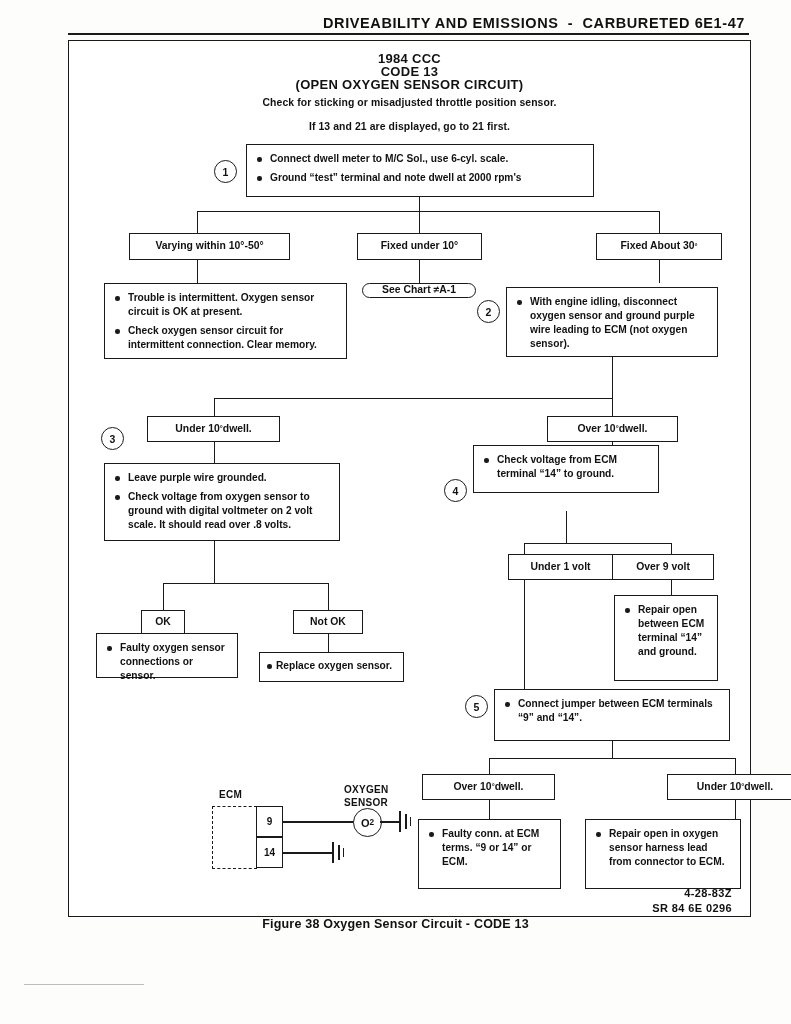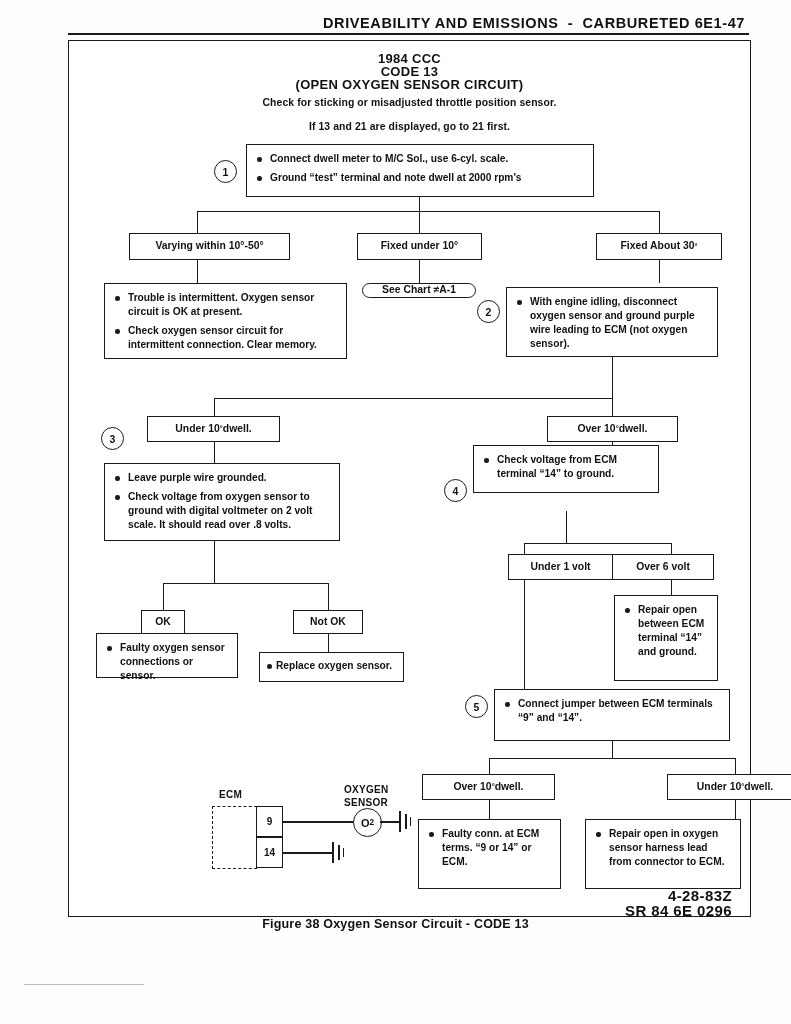--- a/index.html
+++ b/index.html
@@ -95,21 +95,21 @@
     display:flex;align-items:center;justify-content:center;font-size:10px;font-weight:bold;
   }
   .o2{
     position:absolute;width:27px;height:27px;border:1.6px solid #1a1a1a;border-radius:50%;
     display:flex;align-items:center;justify-content:center;background:#fff;
     font-size:11px;font-weight:bold;
   }
   .o2 sub{font-size:.75em;vertical-align:sub;}
 
   
-  .code-line{position:absolute;font-size:15px;font-weight:bold;letter-spacing:.4px;text-align:right;}
+  .code-line{position:absolute;font-size:11px;font-weight:bold;letter-spacing:.4px;text-align:right;}
 </style>
 </head>
 <body>
 
 <div class="page">
 
   <div id="page-header">
     <span id="header-title">DRIVEABILITY AND EMISSIONS  -  CARBURETED 6E1-47</span>
   </div>
   <div id="header-rule"></div>
@@ -201,21 +201,21 @@
     <div class="ln lnh" style="left:94px;top:542px;width:166px;"></div>
     <div class="ln lnv" style="left:94px;top:542px;height:27px;"></div>
     <div class="ln lnv" style="left:259px;top:542px;height:27px;"></div>
 
     <div class="ln lnv" style="left:497px;top:470px;height:33px;"></div>
     <div class="ln lnh" style="left:455px;top:502px;width:148px;"></div>
     <div class="ln lnv" style="left:455px;top:502px;height:11px;"></div>
     <div class="ln lnv" style="left:602px;top:502px;height:11px;"></div>
 
     <div class="box label" style="left:403px;top:513px;width:105px;height:26px;margin-left:36px;">Under 1 volt</div>
-    <div class="box label" style="left:543px;top:513px;width:102px;height:26px;">Over 6 volt</div>
+    <div class="box label" style="left:543px;top:513px;width:102px;height:26px;">Over 9 volt</div>
 
     <div class="box label" style="left:72px;top:569px;width:44px;height:24px;">OK</div>
     <div class="box label" style="left:224px;top:569px;width:70px;height:24px;">Not OK</div>
 
     <div class="ln lnv" style="left:94px;top:593px;height:18px;"></div>
     <div class="ln lnv" style="left:259px;top:593px;height:18px;"></div>
 
     <div class="box pad" style="left:27px;top:592px;width:142px;height:45px;">
       <ul class="bl">
         <li>Faulty oxygen sensor connections or sensor.</li>

